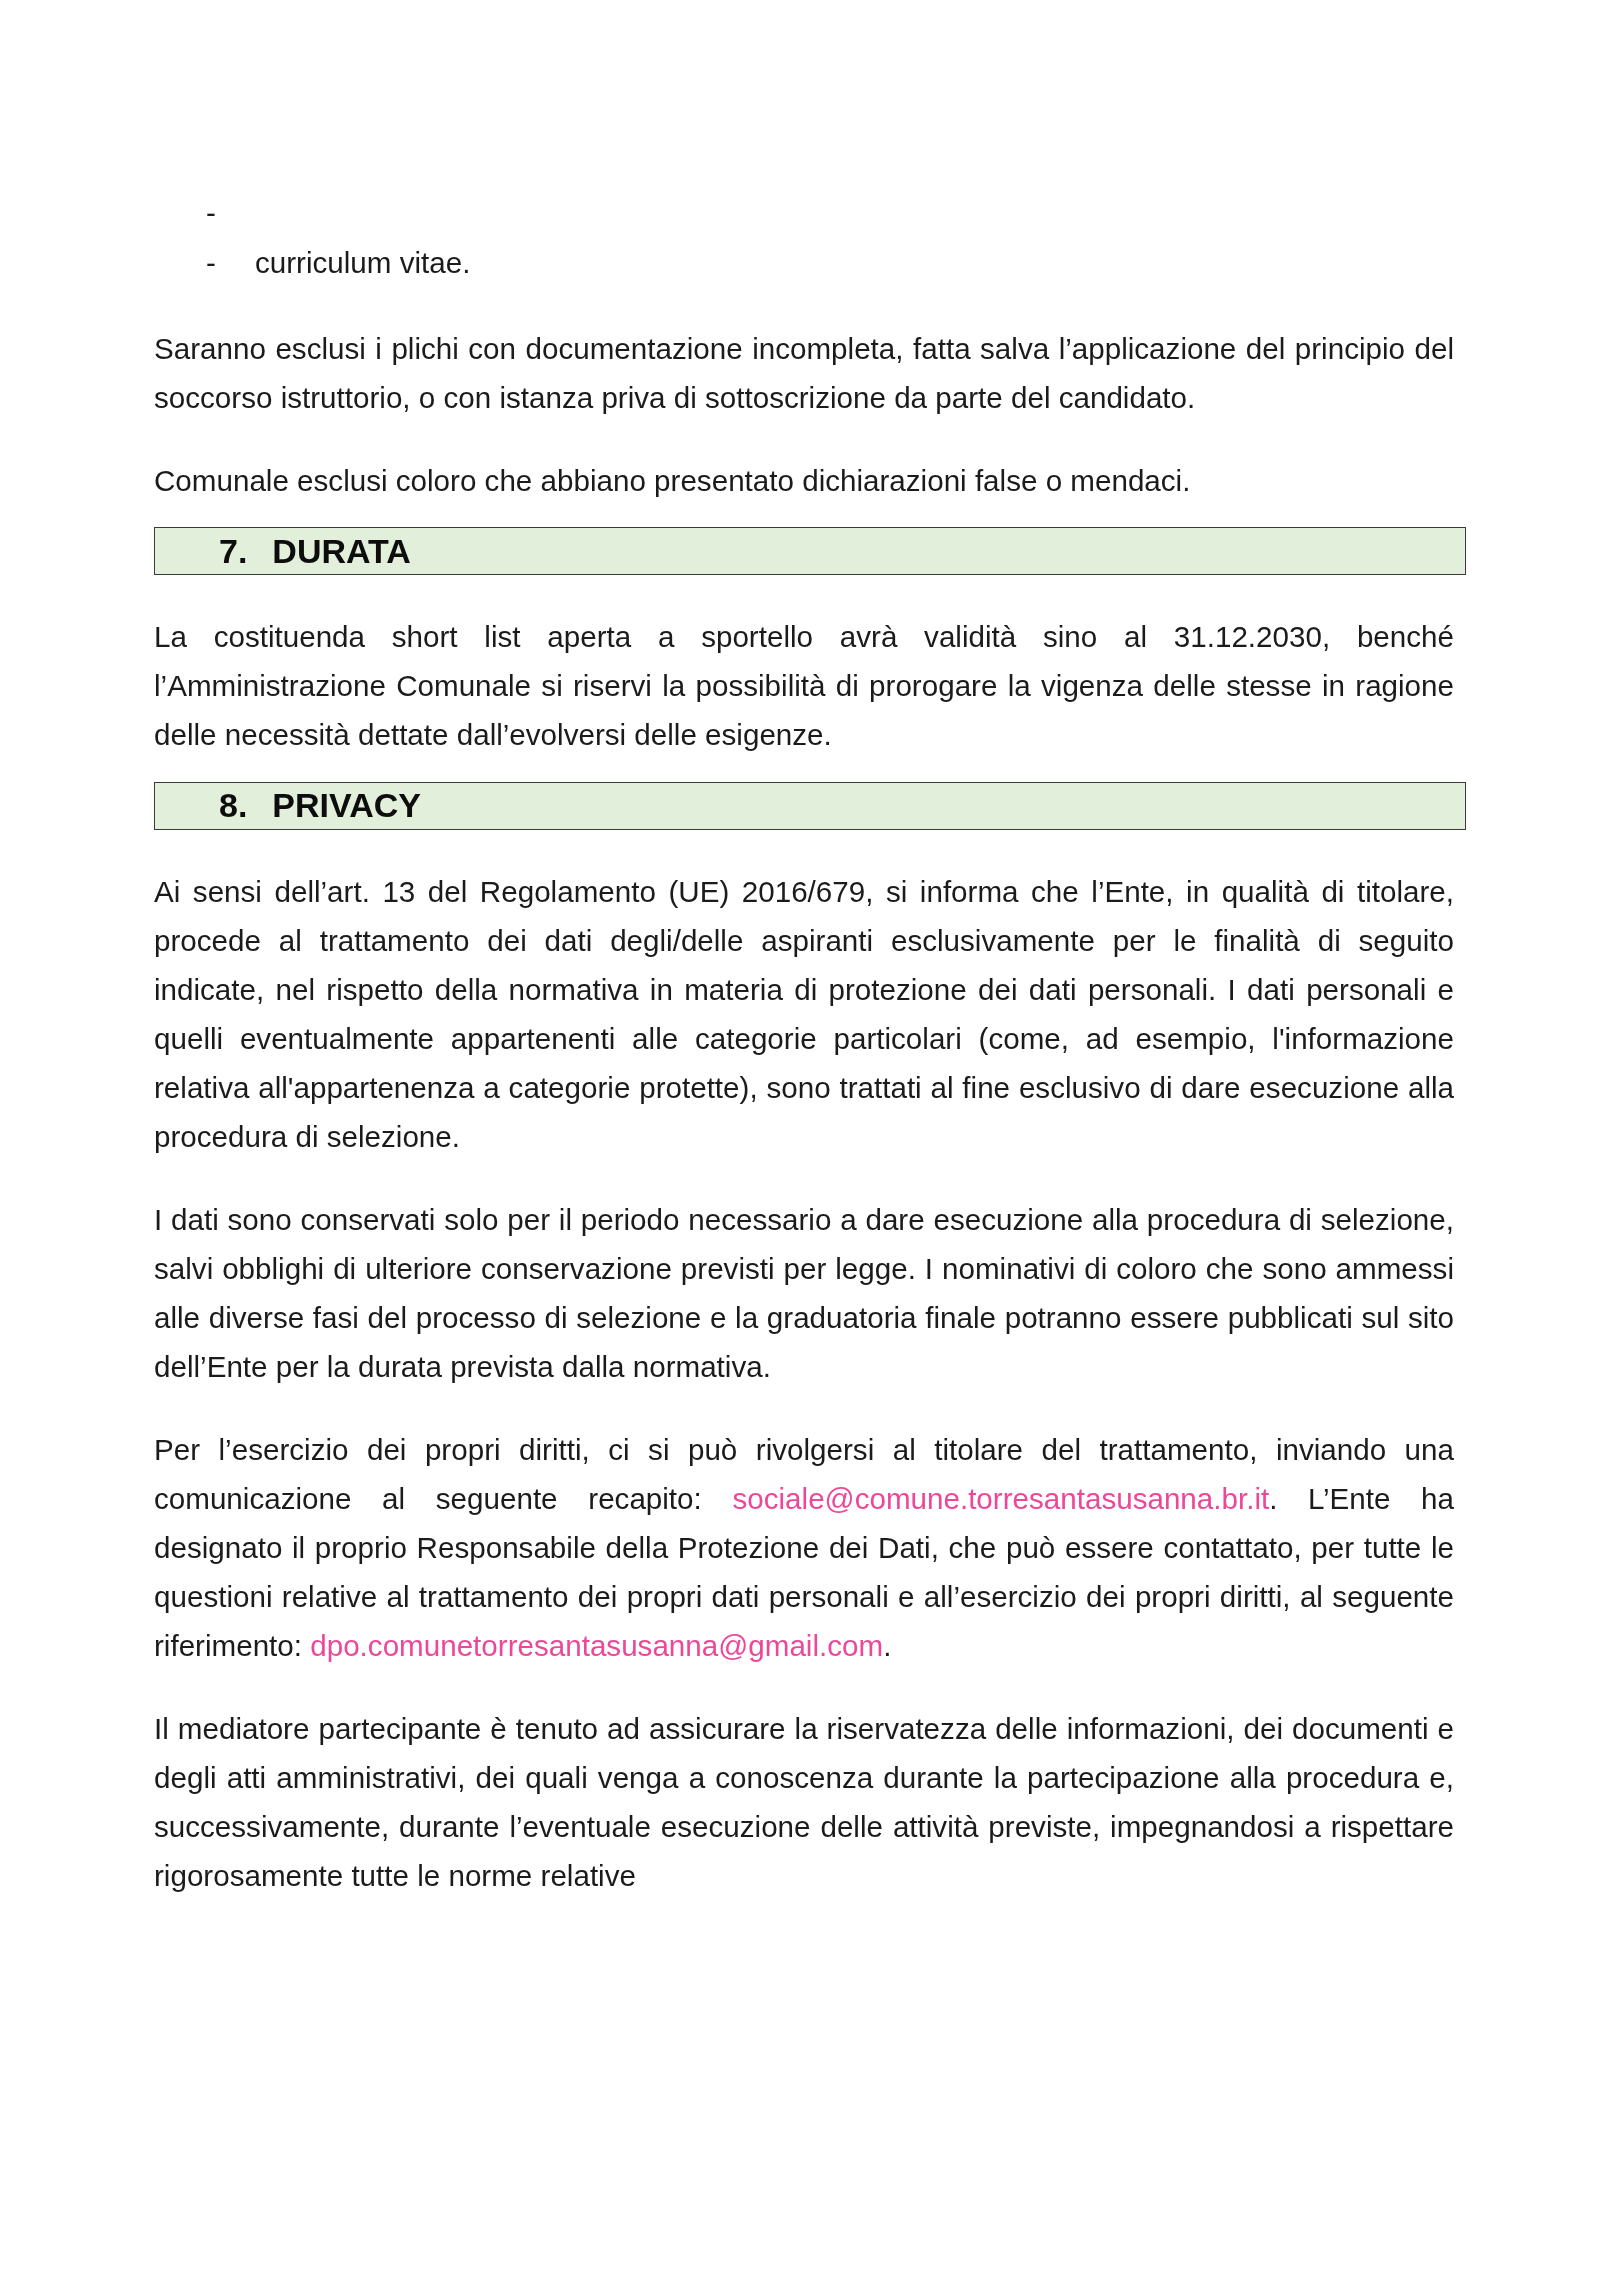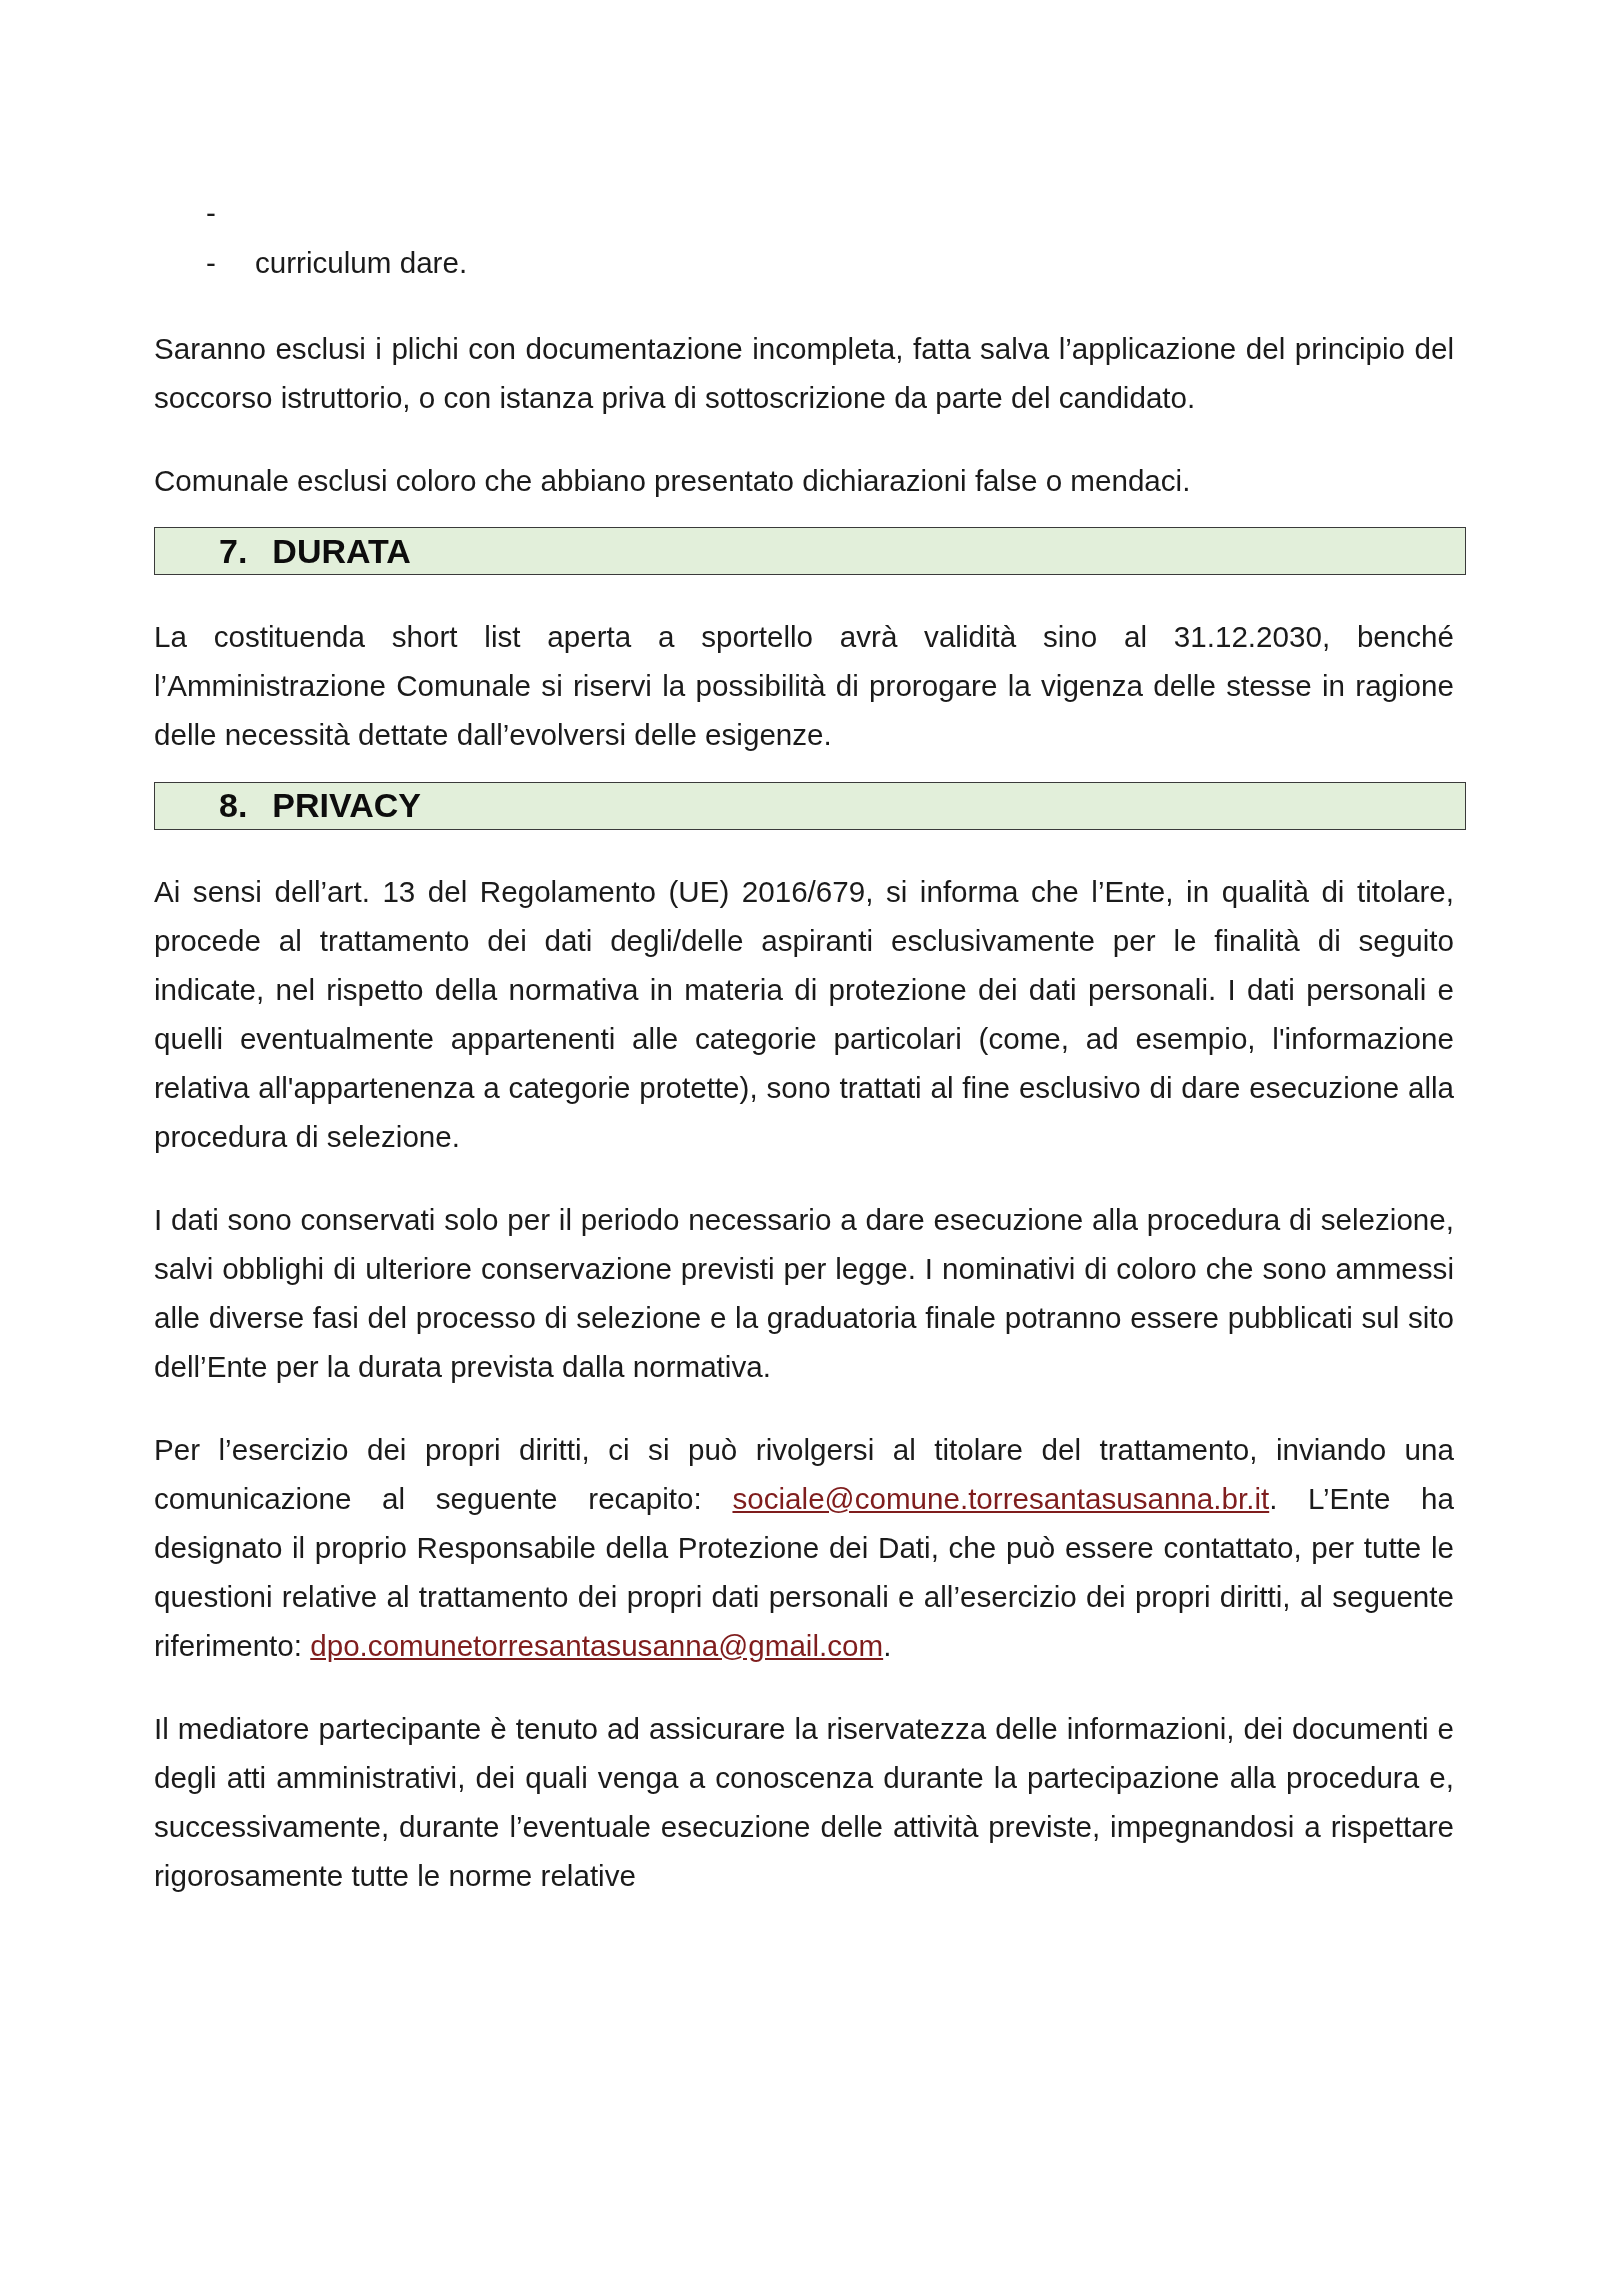--- a/index.html
+++ b/index.html
@@ -47,37 +47,36 @@
     align-items: center;
     padding-left: 64px;
     font-size: 34px;
     font-weight: bold;
     color: #0d0d0d;
     margin: 0 0 37px 0;
   }
   .section-num { margin-right: 25px; }
 
   a.doc-link {
-    color: #7f1d1d;
-    text-decoration: underline;
+    color: #ec4899;
     cursor: pointer;
   }
 </style>
 </head>
 <body>
 
 <div class="page">
 
   <ul class="doc-list">
     <li>
       <span class="bullet-marker">-</span>
     </li>
     <li>
       <span class="bullet-marker">-</span>
-      <span>curriculum dare.</span>
+      <span>curriculum vitae.</span>
     </li>
   </ul>
 
   <p class="body-par">Saranno esclusi i plichi con documentazione incompleta, fatta salva l’applicazione del principio del soccorso istruttorio, o con istanza priva di sottoscrizione da parte del candidato.</p>
 
   <p class="body-par tight">Comunale esclusi coloro che abbiano presentato dichiarazioni false o mendaci.</p>
 
   <div class="section-heading">
     <span class="section-num">7.</span>
     <span class="section-title">DURATA</span>

